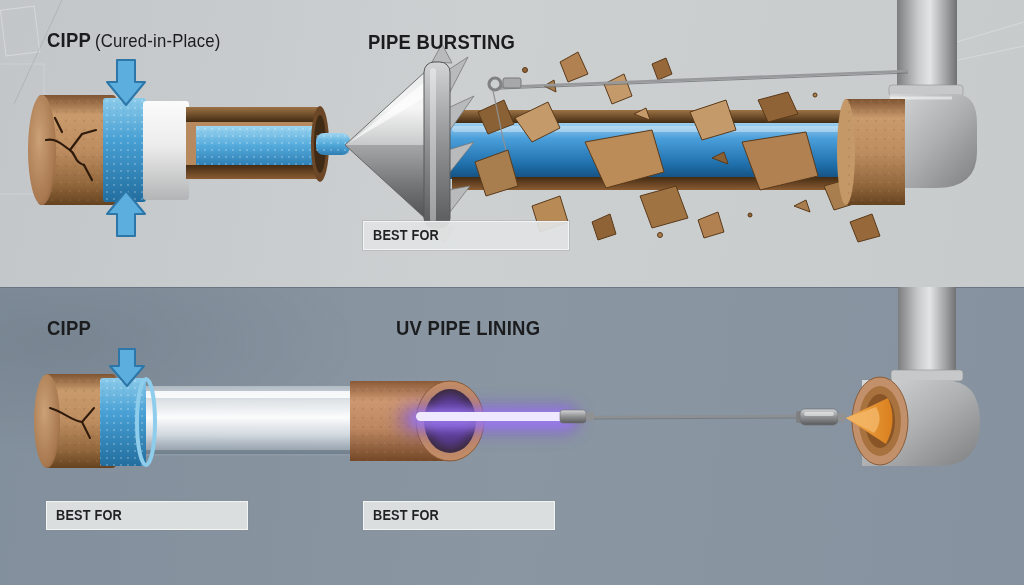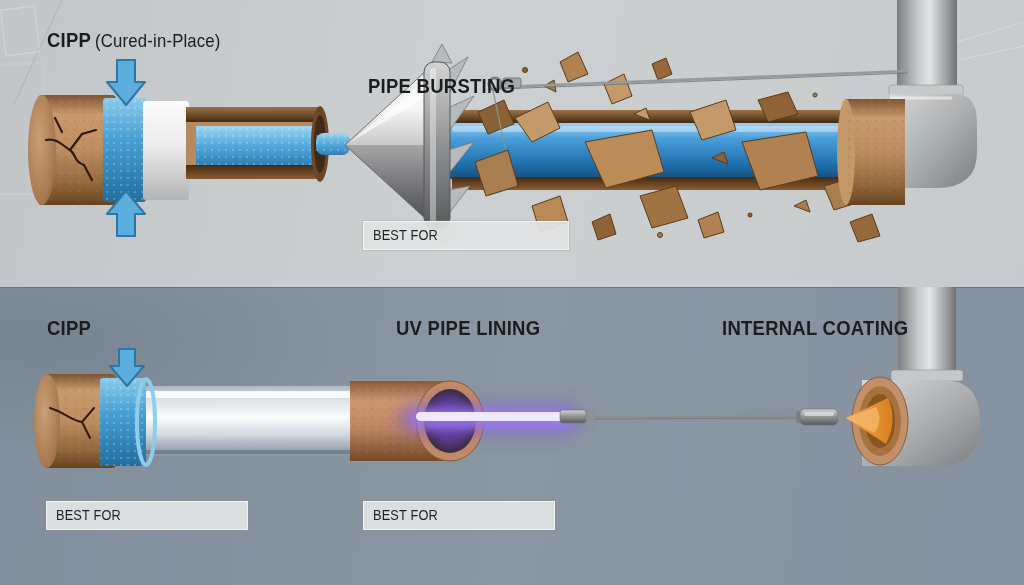--- a/index.html
+++ b/index.html
@@ -18,21 +18,21 @@
   svg{position:absolute;left:0;top:0;}
   .txt{position:absolute;color:#1b1c1e;z-index:5;}
   .title{font-size:21px;font-weight:700;letter-spacing:.3px;white-space:nowrap;}
   .subtitle{font-size:19px;font-weight:400;letter-spacing:.2px;}
   .cond{display:inline-block;transform:scaleX(.88);transform-origin:0 50%;white-space:nowrap;}
   .callout{
     position:absolute;z-index:5;background:rgba(224,226,226,.94);
     border:1px solid rgba(245,246,246,.9);box-shadow:0 0 0 1px rgba(130,136,140,.25);
     padding:3px 9px 4px 9px;color:#1f2123;
   }
-  .callout .line{font-size:14.5px;font-weight:400;line-height:20px;letter-spacing:.2px;white-space:nowrap;}
+  .callout .line{font-size:14.5px;font-weight:700;line-height:20px;letter-spacing:.2px;white-space:nowrap;}
 </style>
 </head>
 <body>
 
 <div id="canvas">
   <div id="top-half" class="half"></div>
   <div id="bottom-half" class="half"></div>
 
   <svg width="1024" height="585" viewBox="0 0 1024 585">
     <defs>
@@ -318,39 +318,36 @@
       <rect x="838" y="413" width="8" height="9" rx="2" fill="#8f9193"></rect>
       <rect x="804" y="412" width="30" height="4" rx="2" fill="rgba(255,255,255,.5)"></rect>
     </g>
   </svg>
 
   <div class="txt" style="left:47px;top:28px;">
     <span class="cond"><span class="title">CIPP</span>
     <span class="subtitle">(Cured-in-Place)</span></span>
   </div>
 
-  <div class="txt" style="left:368px;top:30px;margin-top:44px;">
+  <div class="txt" style="left:368px;top:30px;">
     <span class="cond title">PIPE BURSTING</span>
   </div>
 
   <div class="callout" style="left:363px;top:221px;width:186px;">
     <div class="line"><span class="cond">BEST FOR</span></div>
   </div>
 
   <div class="txt" style="left:47px;top:316px;">
     <span class="cond title">CIPP</span>
   </div>
 
   <div class="txt" style="left:368px;top:316px;margin-left:28px;">
     <span class="cond title">UV PIPE LINING</span>
   </div>
 
-  <div class="txt" style="left:722px;top:316px;">
-    <span class="cond title">INTERNAL COATING</span>
-  </div>
 
   <div class="callout" style="left:46px;top:501px;width:182px;">
     <div class="line"><span class="cond">BEST FOR</span></div>
   </div>
 
   <div class="callout" style="left:363px;top:501px;width:172px;">
     <div class="line"><span class="cond">BEST FOR</span></div>
   </div>
 
 </div>

